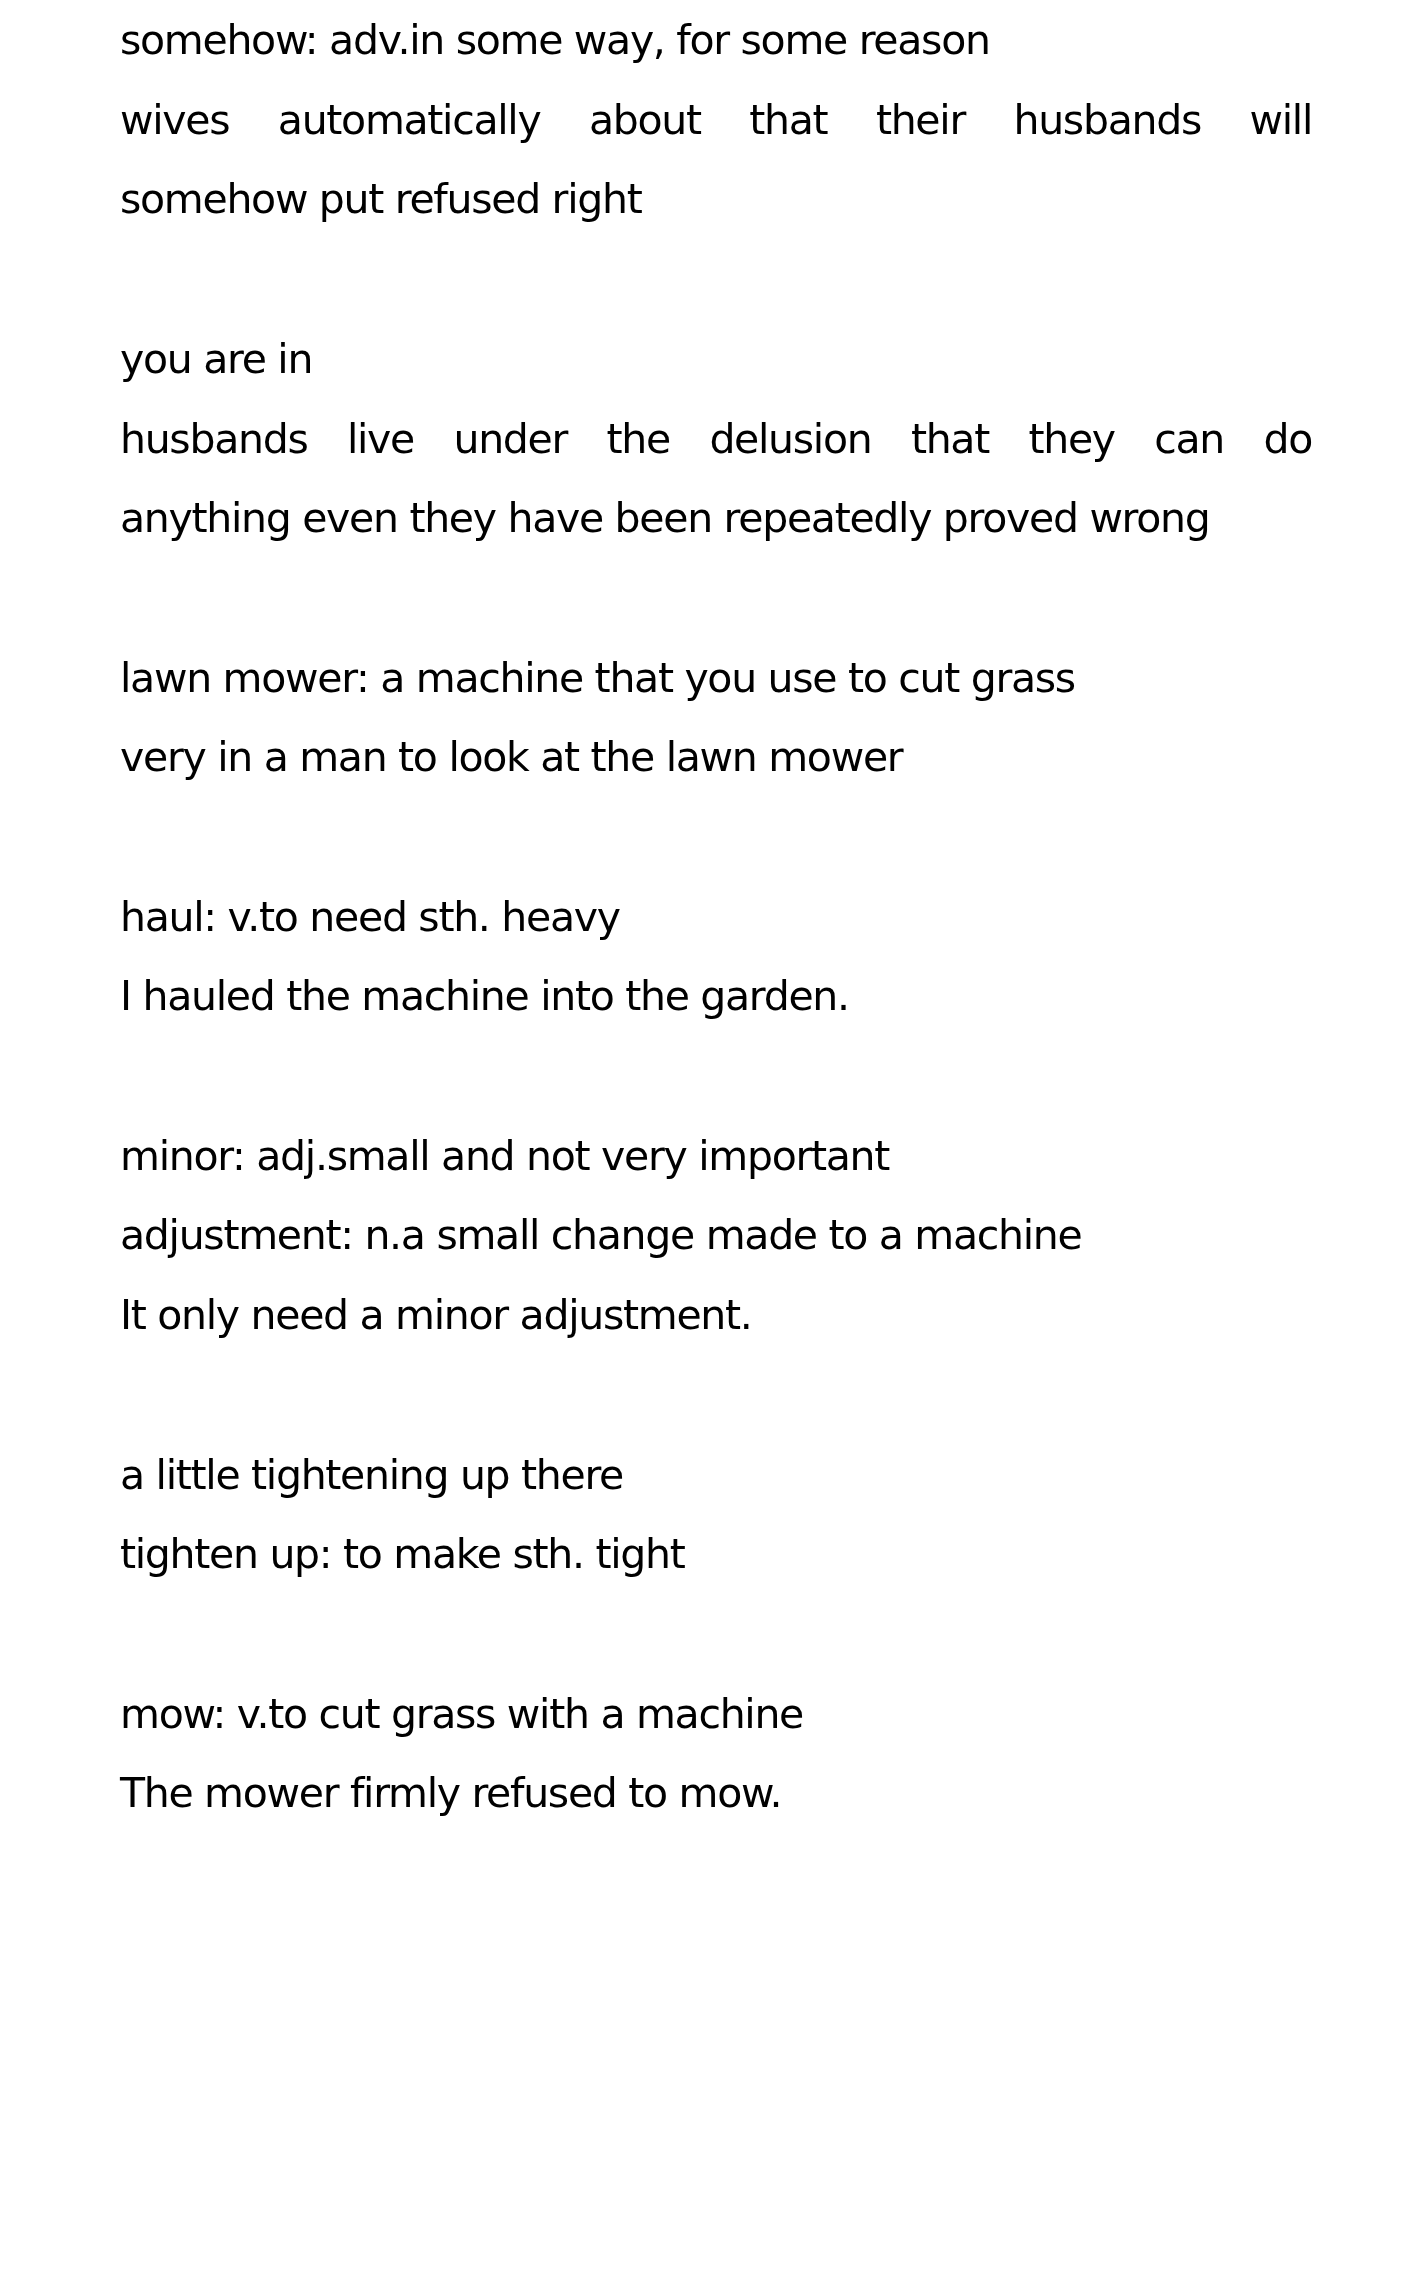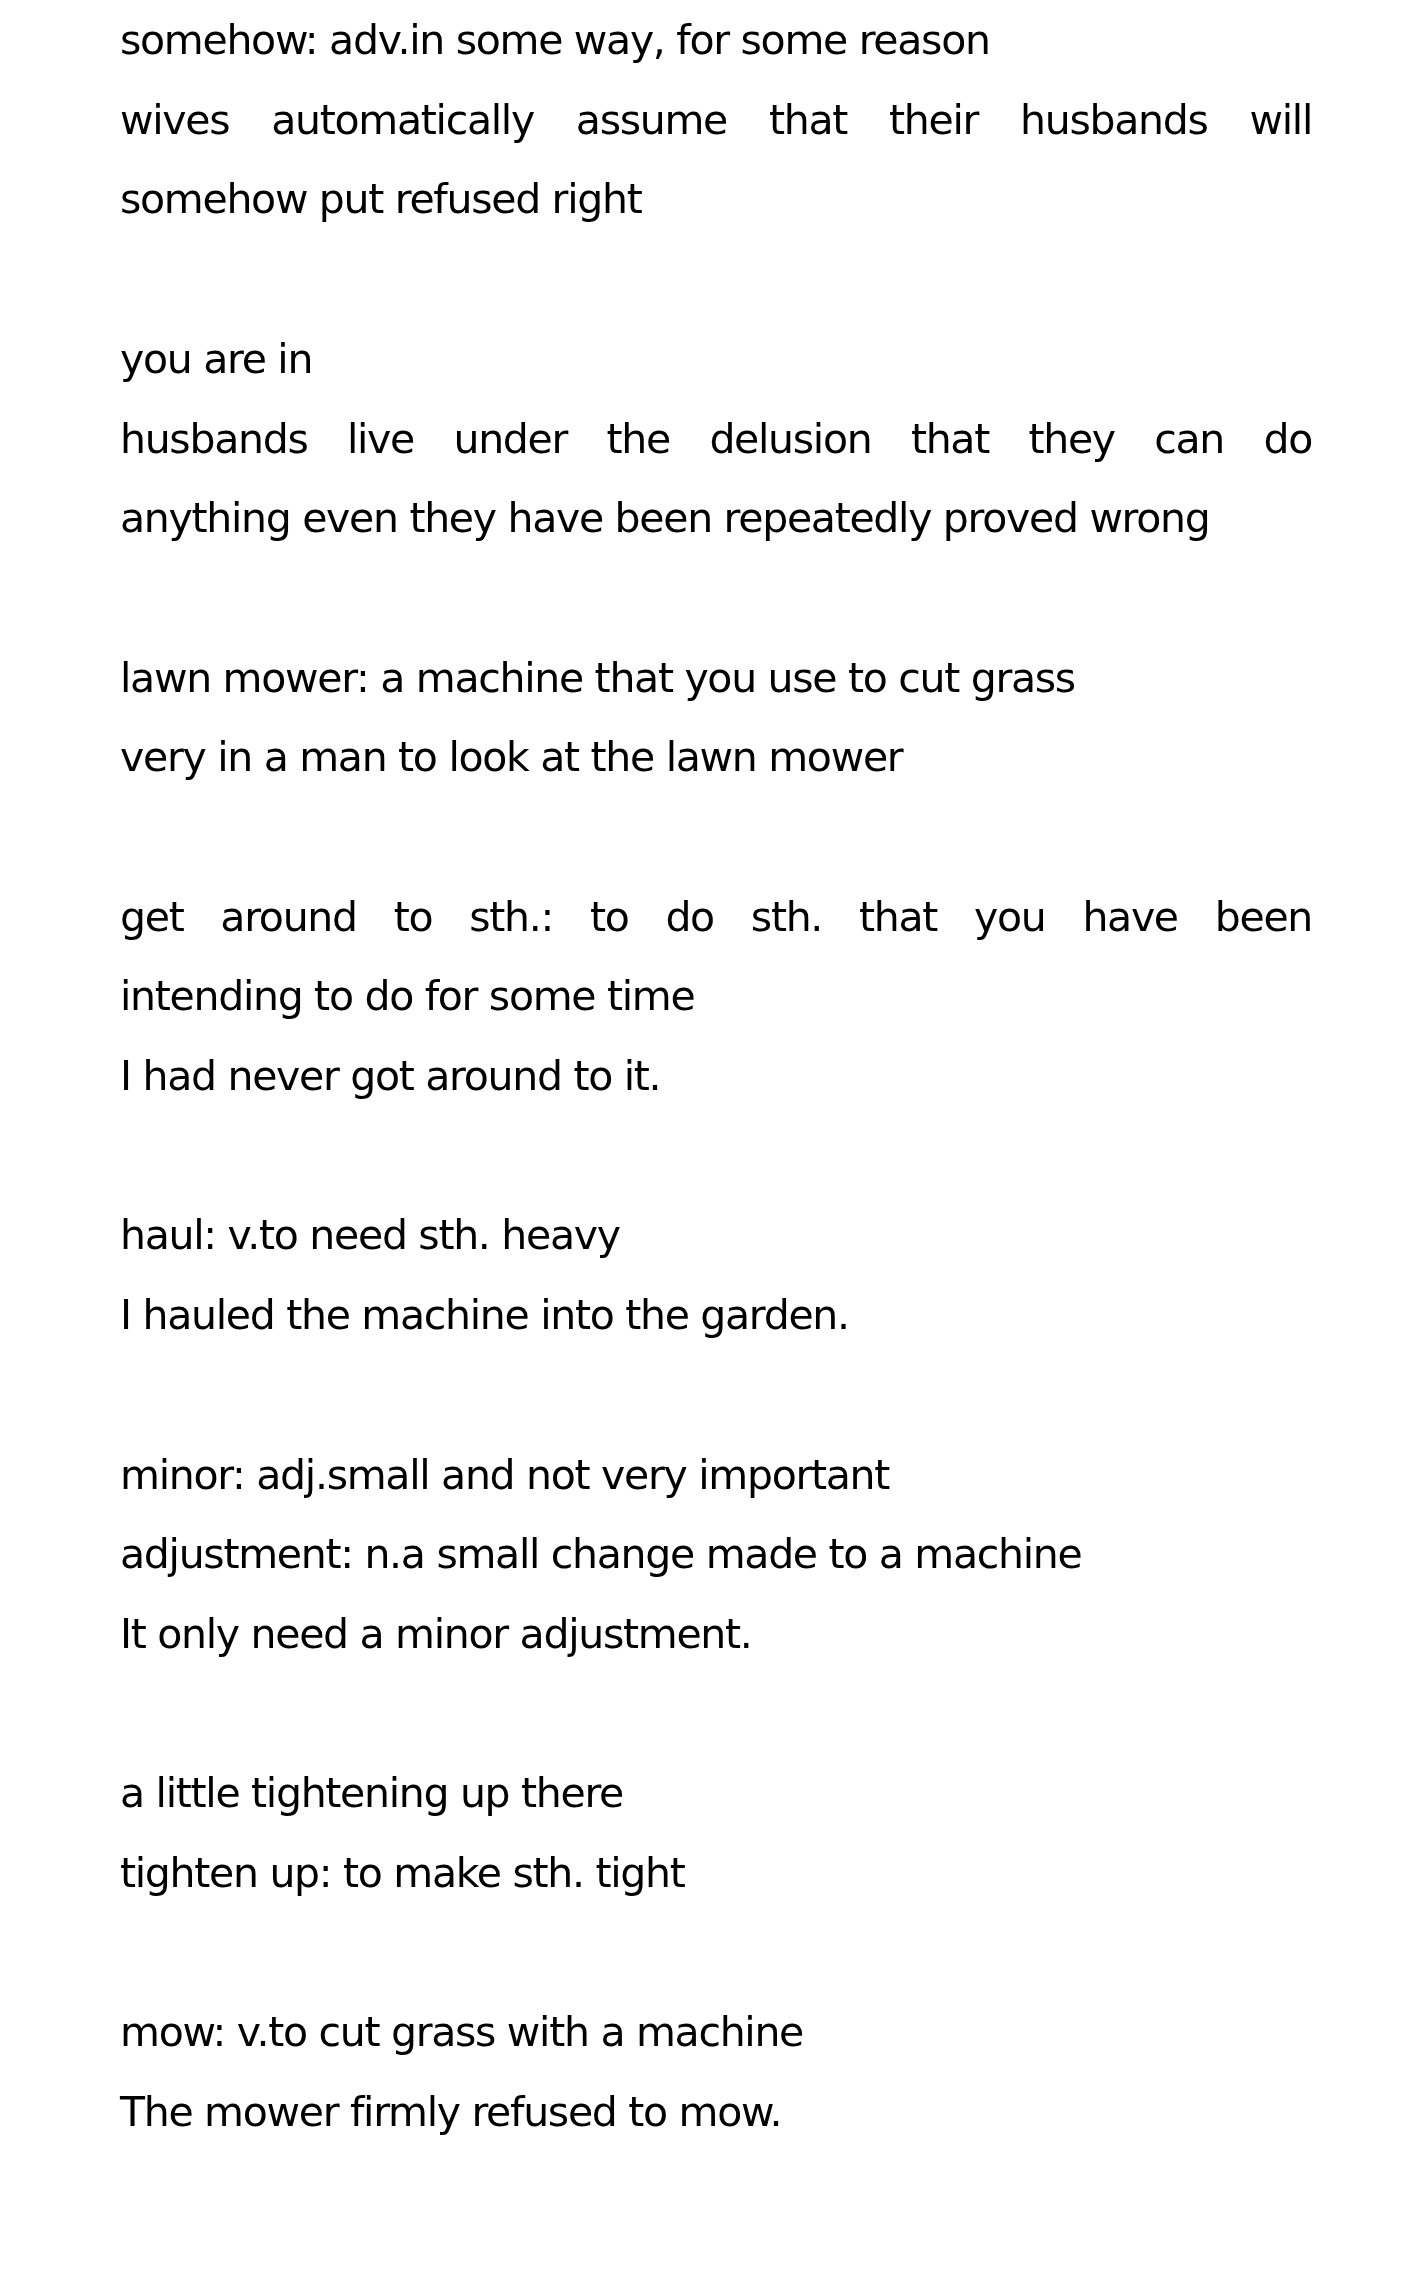--- a/index.html
+++ b/index.html
@@ -40,40 +40,35 @@
     font-weight: normal;
   }
 </style>
 </head>
 <body>
 
 <div class="page">
 
   <div class="entry">
     <span class="line"><span class="term">somehow:</span><span> adv.in some way, for some reason</span></span>
-    <span class="line justify">wives automatically assume that their husbands will</span>
+    <span class="line justify">wives automatically about that their husbands will</span>
     <span class="line">somehow put refused right</span>
   </div>
 
   <div class="entry">
     <span class="line">you are in</span>
     <span class="line justify">husbands live under the delusion that they can do</span>
     <span class="line">anything even they have been repeatedly proved wrong</span>
   </div>
 
   <div class="entry">
     <span class="line"><span class="term">lawn mower:</span><span> a machine that you use to cut grass</span></span>
     <span class="line">very in a man to look at the lawn mower</span>
   </div>
 
-  <div class="entry">
-    <span class="line justify"><span class="term">get around to sth.:</span><span> to do sth. that you have been</span></span>
-    <span class="line">intending to do for some time</span>
-    <span class="line">I had never got around to it.</span>
-  </div>
 
   <div class="entry">
     <span class="line"><span class="term">haul:</span><span> v.to need sth. heavy</span></span>
     <span class="line">I hauled the machine into the garden.</span>
   </div>
 
   <div class="entry">
     <span class="line"><span class="term">minor:</span><span> adj.small and not very important</span></span>
     <span class="line">adjustment: n.a small change made to a machine</span>
     <span class="line">It only need a minor adjustment.</span>

